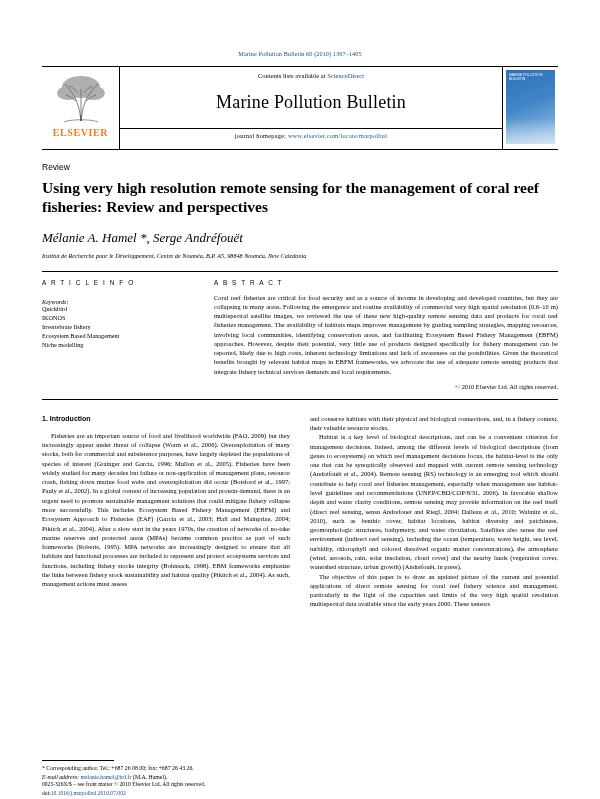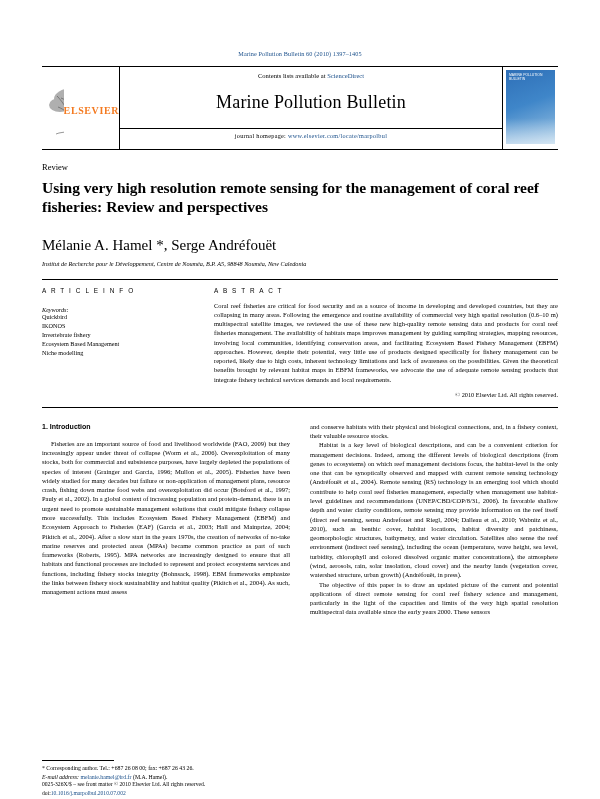--- a/index.html
+++ b/index.html
@@ -37,21 +37,21 @@
     border-top: 0.8px solid #000;
     border-bottom: 0.8px solid #000;
     height: 82px;
     display: flex;
     align-items: stretch;
   }
   .elsevier-logo {
     width: 78px;
     border-right: 0.8px solid #000;
     display: flex;
-    flex-direction: row;
+    flex-direction: column;
     align-items: center;
     justify-content: flex-start;
     padding-top: 4px;
     box-sizing: border-box;
   }
   .tree {
     width: 62px;
     height: 55px;
     position: relative;
     overflow: hidden;
@@ -126,33 +126,34 @@
     position: absolute;
     bottom: 0;
     left: 0;
     right: 0;
     height: 26px;
     background: linear-gradient(180deg, rgba(255,255,255,0.0), rgba(255,255,255,0.55));
   }
 
   
   .article-type {
-    font-family: Liberation Serif, serif;
+    font-family: Liberation Sans, sans-serif;
     font-size: 8.5px;
     margin-top: 12px;
   }
   .title {
     font-size: 15.5px;
     line-height: 1.25;
     margin-top: 6px;
     font-weight: bold;
   }
   .authors {
-    font-size: 15px;
-    margin-top: 20px;
+    font-size: 13px;
+    margin-top: 13px;
+    font-style: italic;
   }
   .affil {
     font-size: 6.2px;
     font-style: italic;
     margin-top: 6px;
     color: #000;
   }
 
   
   .info-rule-top {

